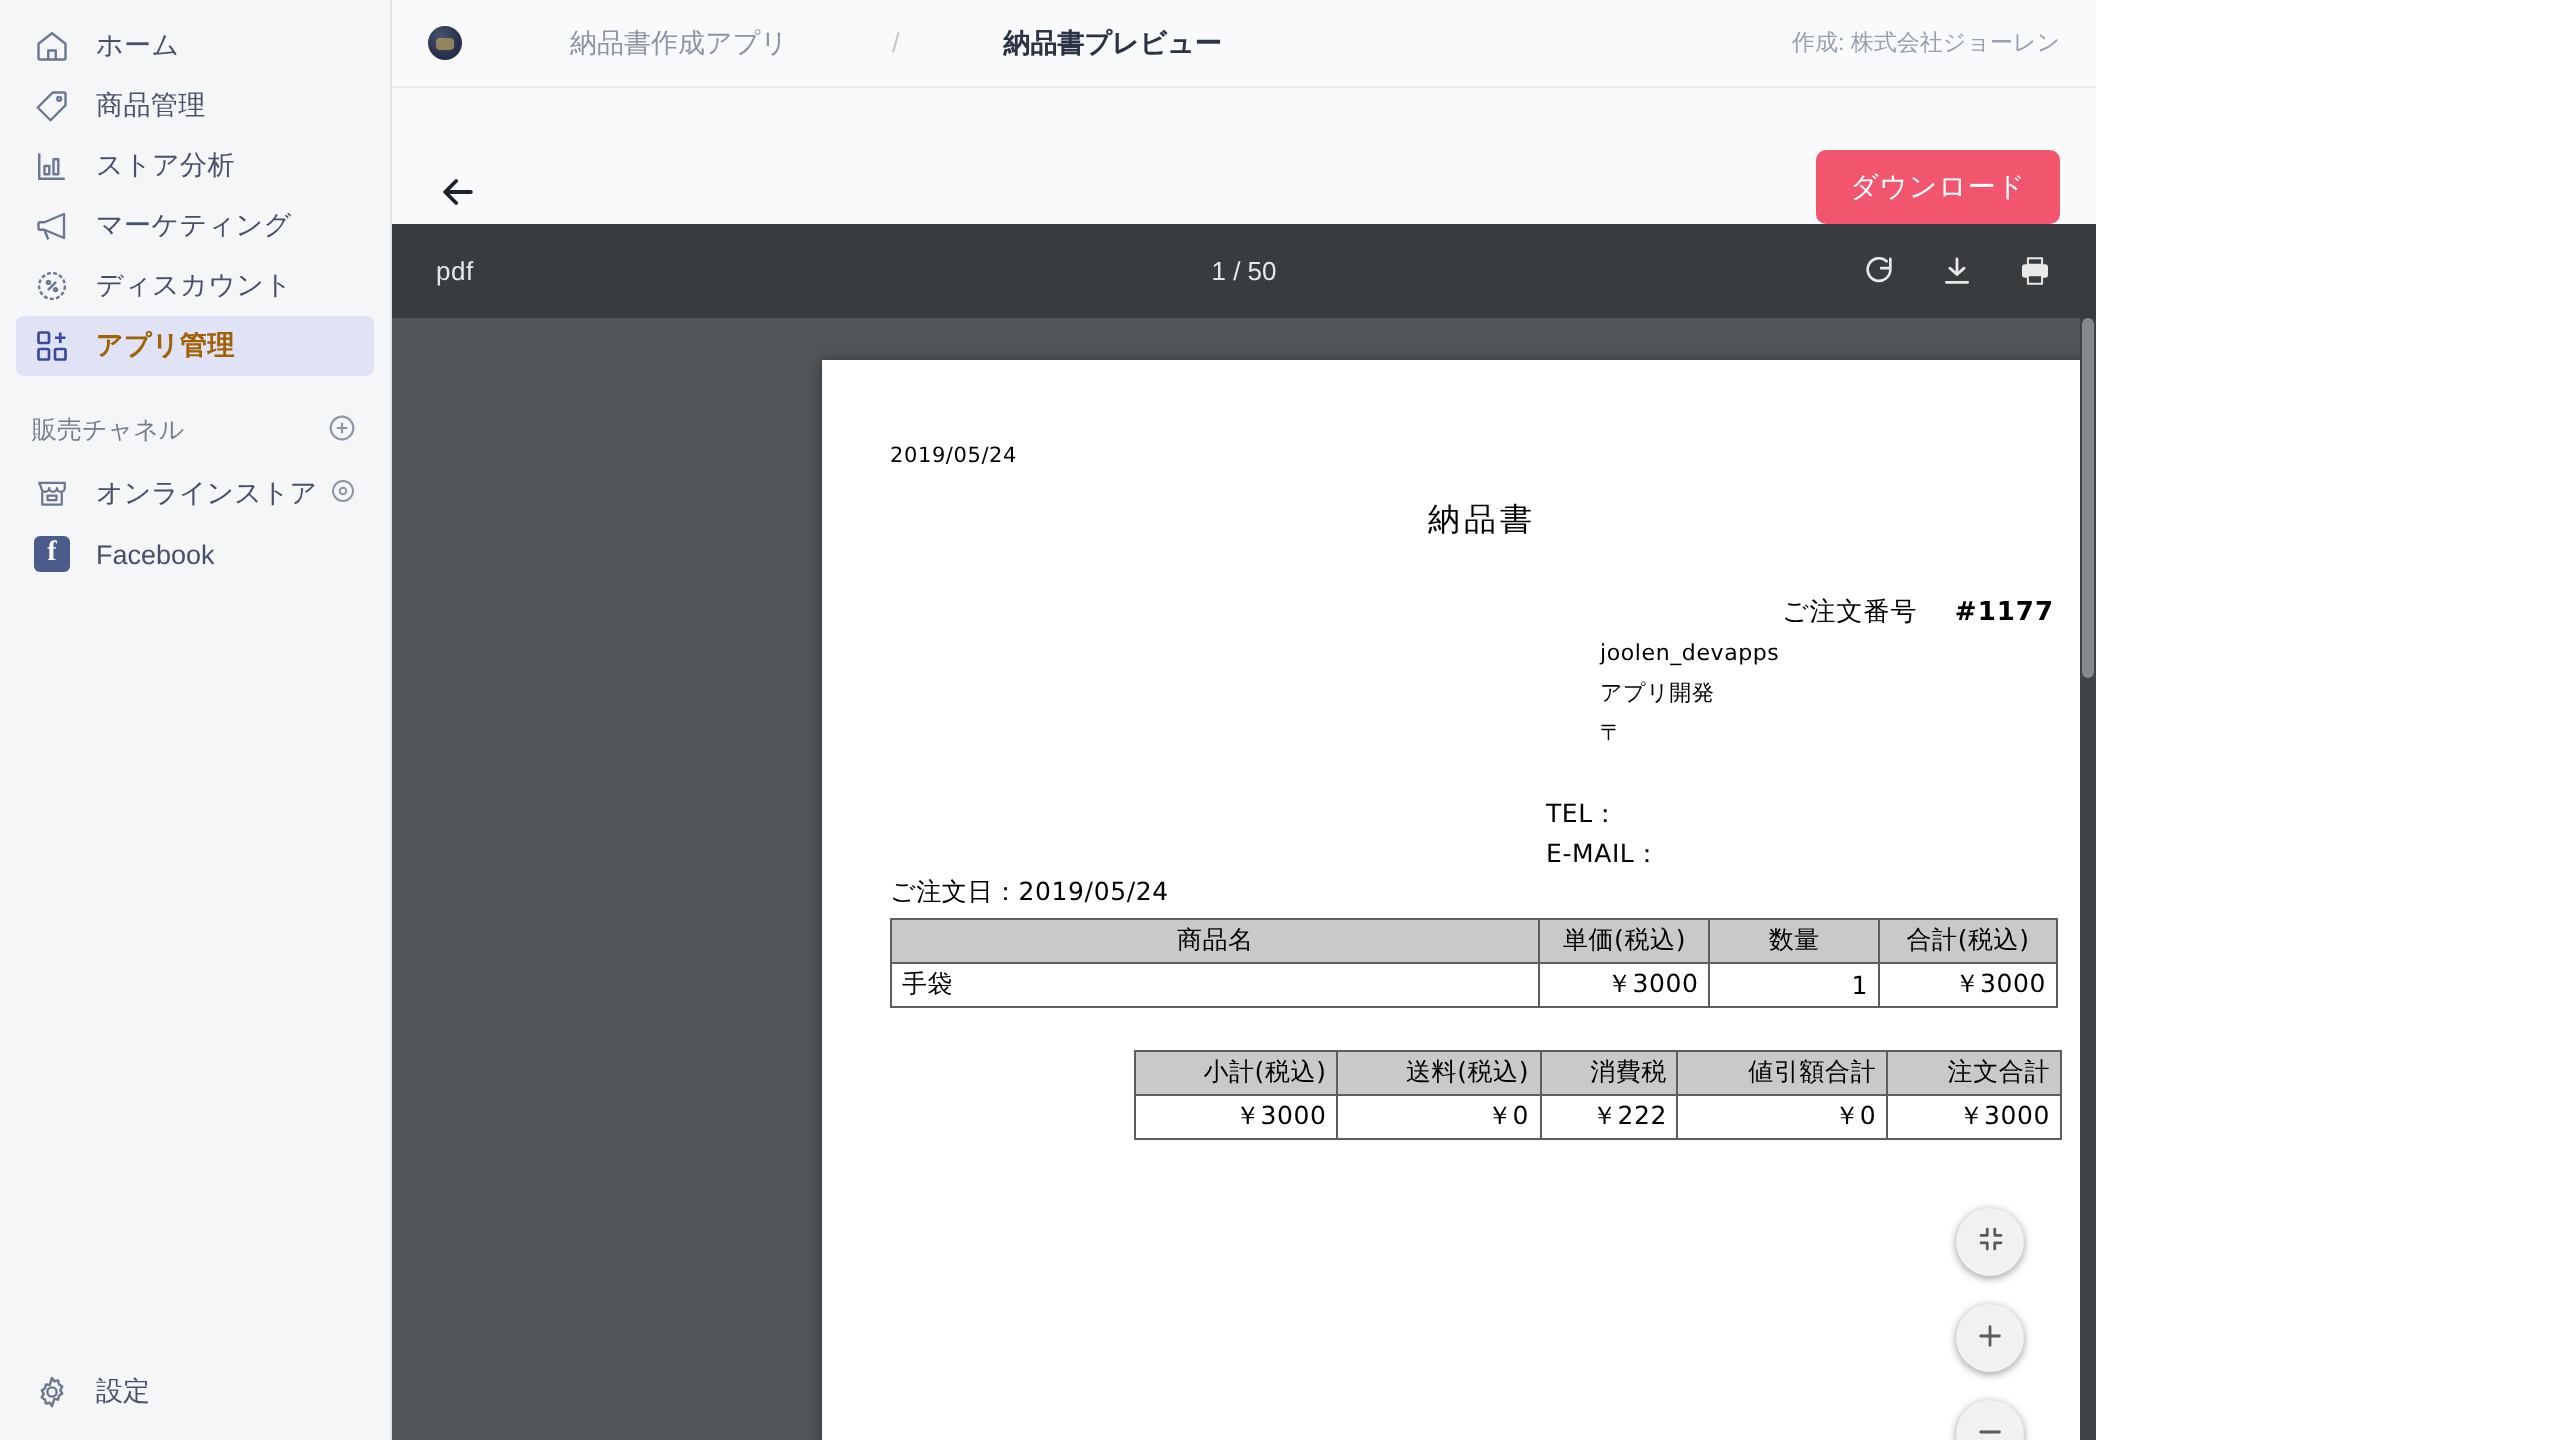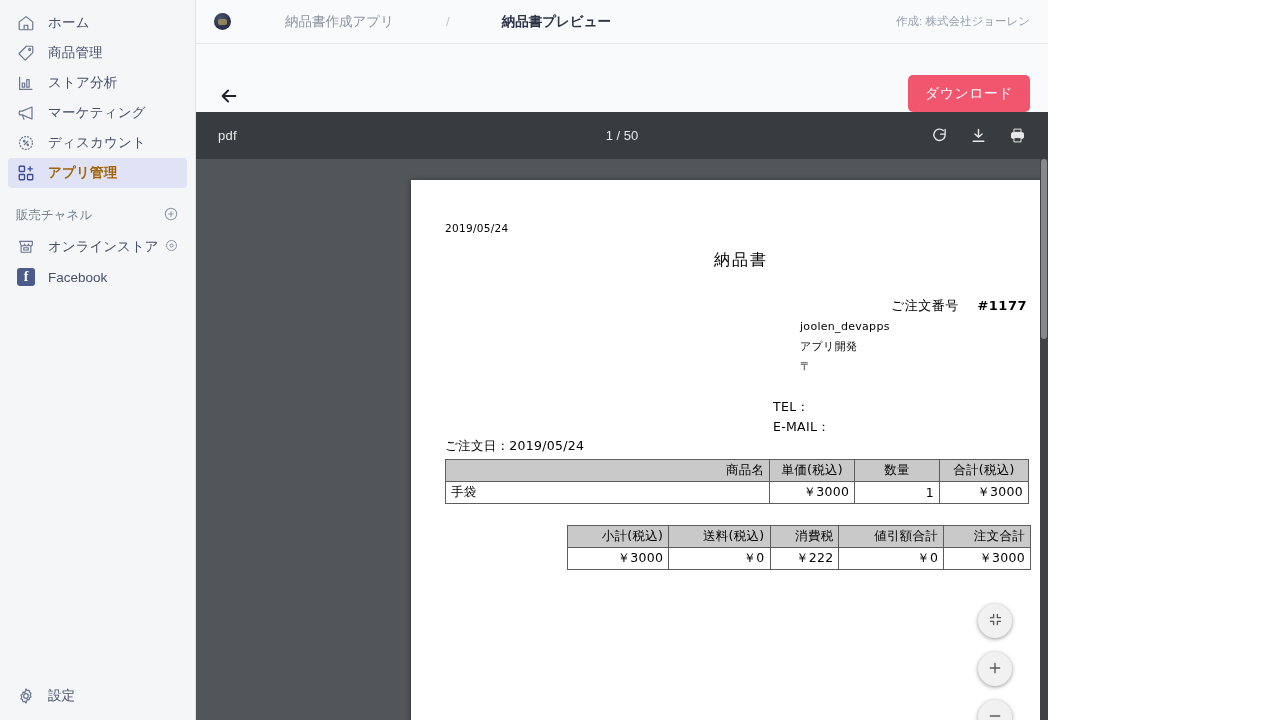--- a/index.html
+++ b/index.html
@@ -204,21 +204,21 @@
     font-size: 12.5px;
   }
   table.itbl th, table.itbl td {
     border: 1px solid #5d5d5d;
     height: 22px;
     padding: 0 5px;
     font-weight: normal;
     letter-spacing: .3px;
   }
   table.itbl th { background: #c9c9c9; text-align: center; }
-  table.itbl th.l { text-align: right; }
+  table.itbl th.l { text-align: center; }
   table.itbl td.l { text-align: left; }
   table.itbl td.r { text-align: right; }
 
   table.sumtbl {
     position: absolute; left: 156px; top: 345px;
     width: 464px;
     border-collapse: collapse;
     font-size: 12.5px;
   }
   table.sumtbl th, table.sumtbl td {

